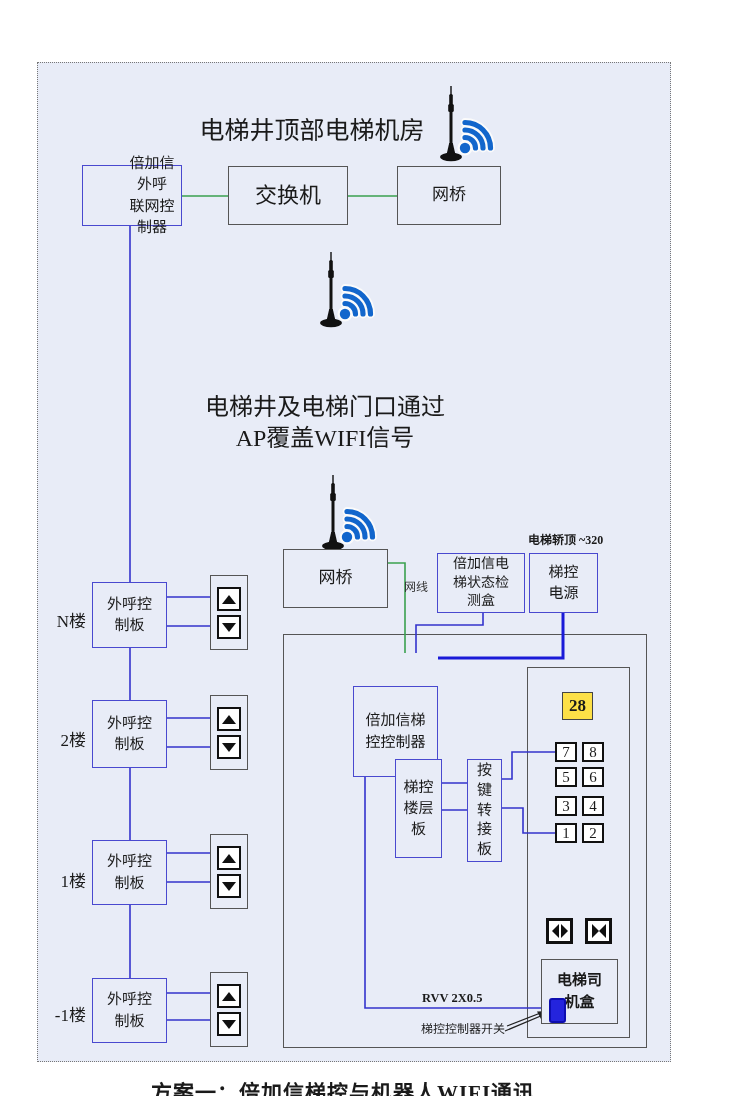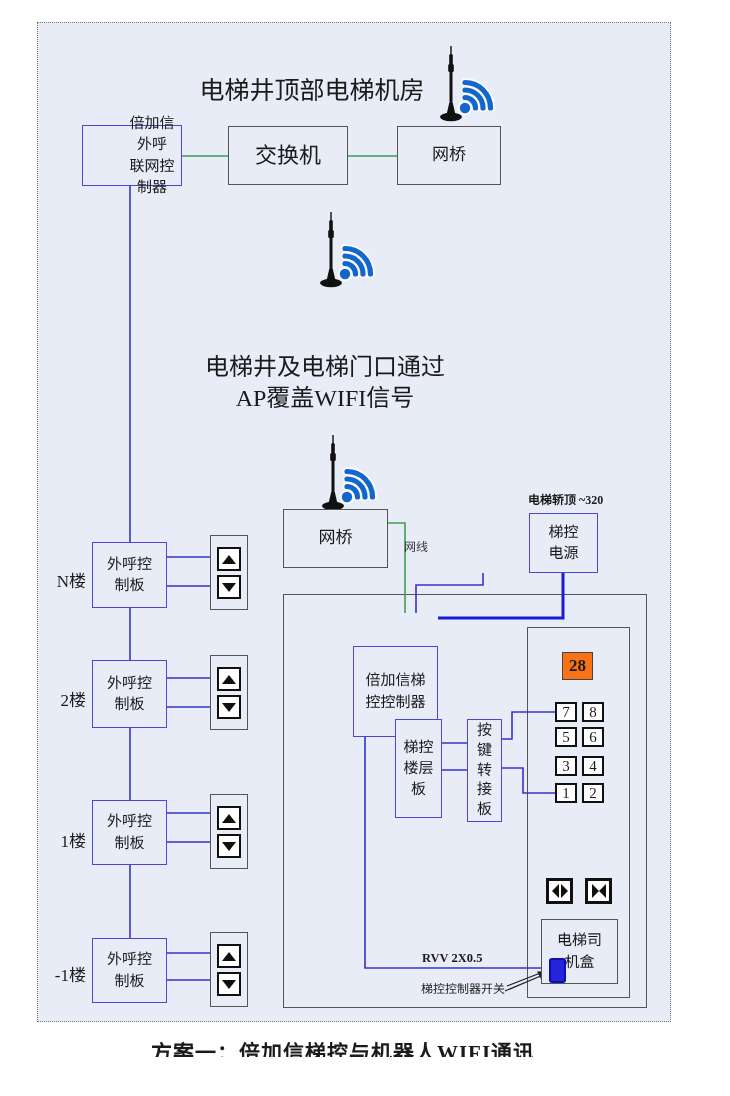--- a/index.html
+++ b/index.html
@@ -1,30 +1,30 @@
 <!DOCTYPE html>
 <html lang="zh-CN" style="--canvas-bg: #e8ecf7; --blue-border: #4949cf; --gray-border: #555555; --wire-blue: #3333cc; --wire-green: #3aa14f; --wire-power: #1a1ad8; --wifi-blue: #1266cc; --switch-fill: #2424dd;"><head>
 <meta charset="utf-8">
 <style>
   html,body{margin:0;padding:0;}
   body{width:730px;height:1096px;background:#fff;font-family:"Liberation Serif","DejaVu Serif",serif;color:#1a1a1a;}
-  .page{position:relative;width:730px;height:1057px;overflow:hidden;}
+  .page{position:relative;width:730px;height:1057px;overflow:hidden;margin-top:40px;}
   .canvas{position:absolute;left:37px;top:22px;width:634px;height:1000px;background:var(--canvas-bg,#e8ecf7);border:1px dotted #777;box-sizing:border-box;}
   .wires{position:absolute;left:0;top:0;width:730px;height:1096px;pointer-events:none;}
   .wb{stroke:var(--wire-blue,#3333cc);stroke-width:1.6;fill:none;}
   .wg{stroke:var(--wire-green,#3aa14f);stroke-width:1.6;fill:none;}
   .wp{stroke:var(--wire-power,#1a1ad8);stroke-width:3;fill:none;}
   .box{position:absolute;box-sizing:border-box;display:flex;align-items:center;justify-content:center;text-align:center;white-space:pre-line;background:var(--canvas-bg,#e8ecf7);line-height:1.42;}
   .bluebox{border:1.6px solid var(--blue-border,#4949cf);}
   .graybox{border:1.6px solid var(--gray-border,#555);}
   .frame{position:absolute;box-sizing:border-box;border:1.6px solid var(--gray-border,#555);background:transparent;}
   .txt{position:absolute;white-space:pre;}
   .center{text-align:center;}
   .numbtn{position:absolute;box-sizing:border-box;width:22px;height:20px;border:2.4px solid #101010;background:#fff;display:flex;align-items:center;justify-content:center;font-size:15px;}
-  .display{position:absolute;box-sizing:border-box;border:1.6px solid #444;background:#f97316;display:flex;align-items:center;justify-content:center;font-weight:bold;font-size:17px;}
+  .display{position:absolute;box-sizing:border-box;border:1.6px solid #444;background:#fde047;display:flex;align-items:center;justify-content:center;font-weight:bold;font-size:17px;}
   .panel{position:absolute;box-sizing:border-box;width:38px;height:75px;border:1.6px solid var(--gray-border,#555);background:var(--canvas-bg,#e8ecf7);}
   .abtn{position:absolute;box-sizing:border-box;left:6px;width:24px;height:24px;border:2.4px solid #101010;background:#fff;display:flex;align-items:center;justify-content:center;}
   .tri-up{width:0;height:0;border-left:7px solid transparent;border-right:7px solid transparent;border-bottom:9px solid #101010;}
   .tri-down{width:0;height:0;border-left:7px solid transparent;border-right:7px solid transparent;border-top:9px solid #101010;}
   .doorbtn{position:absolute;box-sizing:border-box;width:27px;height:26px;border:3px solid #101010;background:#fff;display:flex;align-items:center;justify-content:center;}
   .tr-l{width:0;height:0;border-top:7px solid transparent;border-bottom:7px solid transparent;border-right:7px solid #101010;}
   .tr-r{width:0;height:0;border-top:7px solid transparent;border-bottom:7px solid transparent;border-left:7px solid #101010;}
   .gap2{margin-left:2px;}
   .switch{position:absolute;box-sizing:border-box;width:17px;height:25px;background:var(--switch-fill,#2424dd);border:2.4px solid #0d0db0;border-radius:3px;}
 </style>
@@ -108,20 +108,23 @@
     </g>
   </svg>
 
   <div class="txt center" style="left:185px;top:378px;width:280px;font-size:24px;">AP覆盖WIFI信号</div>
   <div class="txt center" style="left:185px;top:347px;width:280px;font-size:24px;">电梯井及电梯门口通过</div>
 
   <div class="txt" style="left:528px;top:490px;font-size:12px;font-weight:bold;">电梯轿顶 ~320</div>
 
   <div class="box graybox" style="left:283px;top:509px;width:105px;height:59px;font-size:17px;">网桥</div>
   <div class="txt" style="left:404px;top:537px;font-size:12px;color:#333;">网线</div>
+  <div class="box bluebox" style="left:437px;top:513px;width:88px;height:60px;font-size:14px;line-height:1.35;">倍加信电
+梯状态检
+测盒</div>
   <div class="box bluebox" style="left:529px;top:513px;width:69px;height:60px;font-size:15px;">梯控
 电源</div>
 
   <div class="box bluebox" style="left:353px;top:646px;width:85px;height:91px;font-size:15px;">倍加信梯
 控控制器</div>
   <div class="box bluebox" style="left:395px;top:719px;width:47px;height:99px;font-size:15px;">梯控
 楼层
 板</div>
   <div class="box bluebox" style="left:467px;top:719px;width:35px;height:103px;font-size:15px;line-height:1.32;">按
 键
@@ -142,21 +145,21 @@
 
   <div class="doorbtn" style="left:546px;top:878px;">
     <span class="tr-l"></span>
       <span class="tr-r gap2"></span>
   </div>
   <div class="doorbtn" style="left:585px;top:878px;">
     <span class="tr-r"></span>
       <span class="tr-l"></span>
   </div>
 
-  <div class="box graybox" style="left:541px;top:919px;width:77px;height:65px;font-size:15px;">电梯司
+  <div class="box graybox" style="left:541px;top:919px;width:77px;height:65px;font-size:15px;font-weight:bold;">电梯司
 机盒</div>
   <div class="switch" style="left:549px;top:958px;"></div>
 
   <div class="txt" style="left:422px;top:951px;font-size:12.5px;font-weight:bold;">RVV 2X0.5</div>
   <div class="txt" style="left:421px;top:979px;font-size:12px;">梯控控制器开关</div>
 
   <div class="txt" style="left:40px;top:567px;width:46px;text-align:right;font-size:17px;">N楼</div>
   <div class="box bluebox" style="left:92px;top:542px;width:75px;height:66px;font-size:15px;">外呼控
 制板</div>
   <div class="panel" style="left:210px;top:535px;">

